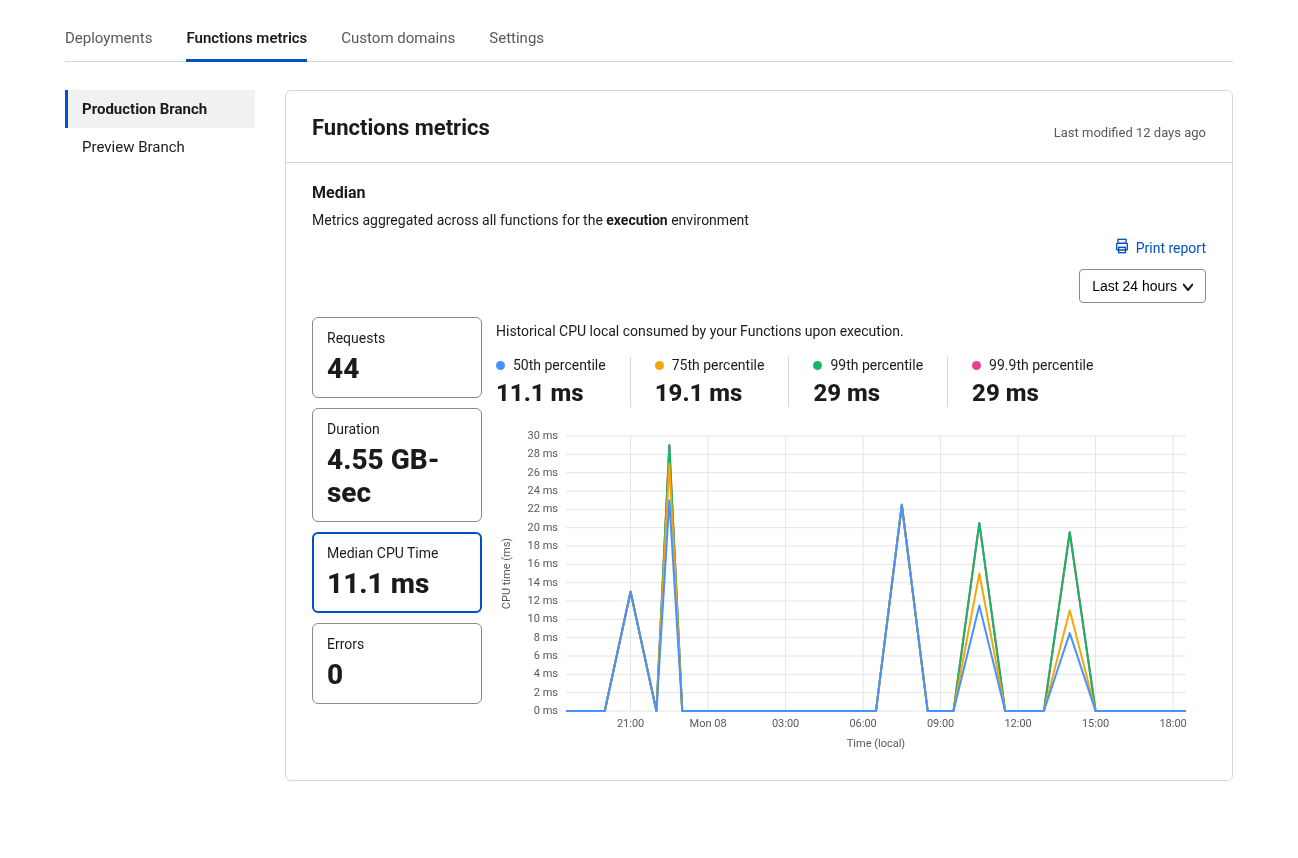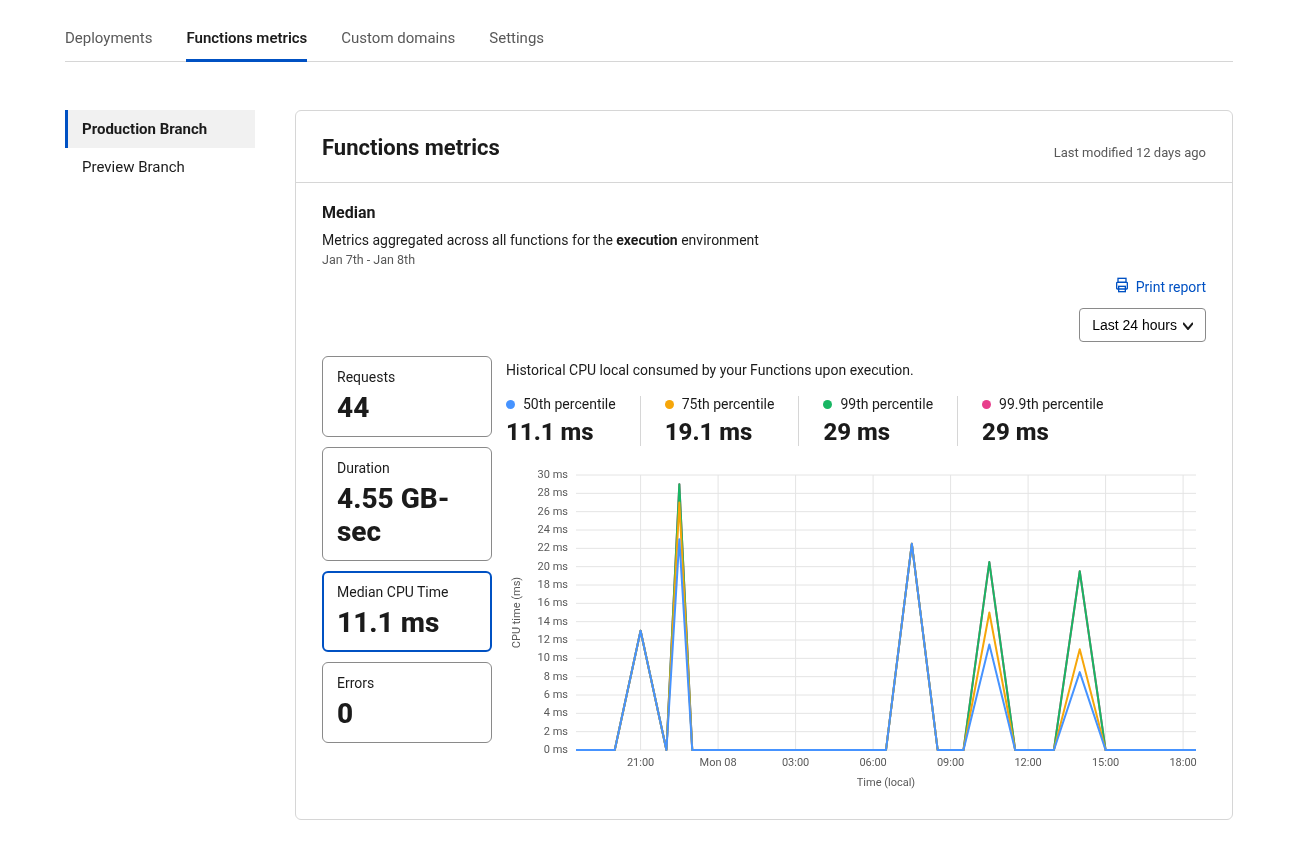--- a/index.html
+++ b/index.html
@@ -24,21 +24,21 @@
     padding: 10px 0 12px 0;
     font-size: 15px;
     color: #595959;
     cursor: pointer;
     border-bottom: 3px solid transparent;
     margin-bottom: -1px;
     margin-top: 19px;
   }
   .tab.active { color: #1b1b1b; font-weight: 600; border-bottom: 3px solid #0051c3; }
 
-  .content-row { display: flex; gap: 40px; margin-top: 48px; }
+  .content-row { display: flex; gap: 30px; margin-top: 28px; }
   .side-nav { width: 190px; flex: 0 0 190px; }
   .side-item {
     padding: 10px 14px;
     font-size: 15px;
     cursor: pointer;
     border-left: 3px solid transparent;
   }
   .side-item.active { background: #f1f1f1; border-left: 3px solid #0051c3; font-weight: 700; }
 
   .panel {
@@ -125,21 +125,20 @@
       <div class="panel-head">
         <h1>Functions metrics</h1>
         <span class="last-mod">Last modified 12 days ago</span>
       </div>
 
       <div class="panel-body">
         <div class="summary-title">Median</div>
         <div class="summary-desc">
           <span>Metrics aggregated across all functions for the </span><b>execution</b><span> environment</span>
         </div>
-        <div class="summary-range">Jan 7th - Jan 8th</div>
 
         <div class="actions">
           <a class="print-link">
             <span>
               <svg width="16" height="16" viewBox="0 0 24 24" fill="none" stroke="#0051c3" stroke-width="2">
                 <rect x="6" y="2" width="12" height="6"></rect>
                   <rect x="4" y="8" width="16" height="10" rx="1"></rect>
                   <rect x="7" y="14" width="10" height="8"></rect>
               </svg>
             </span>

